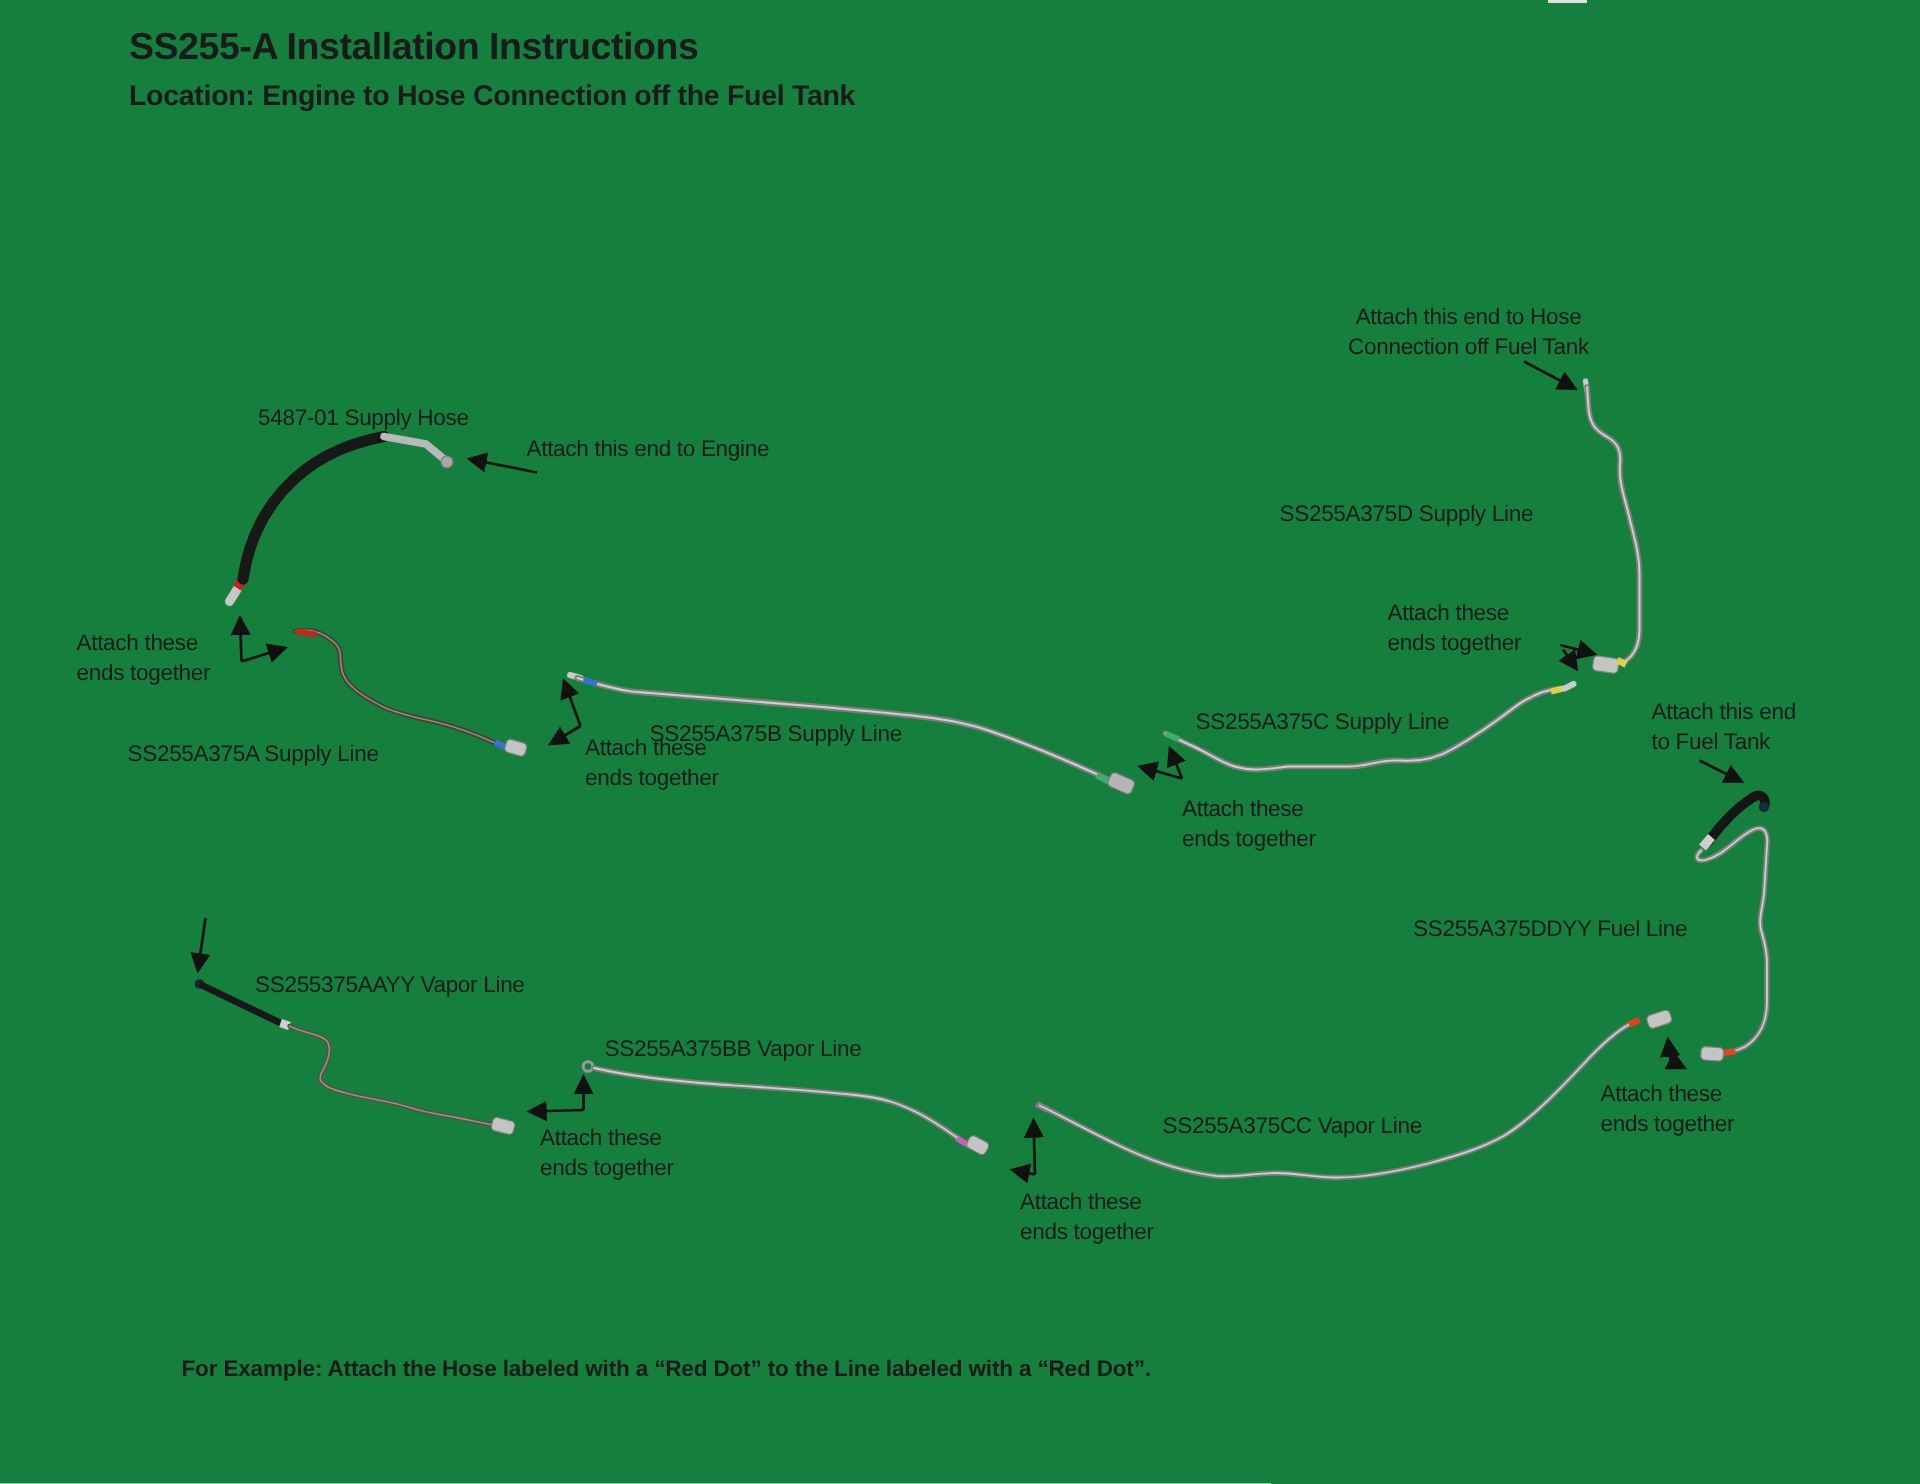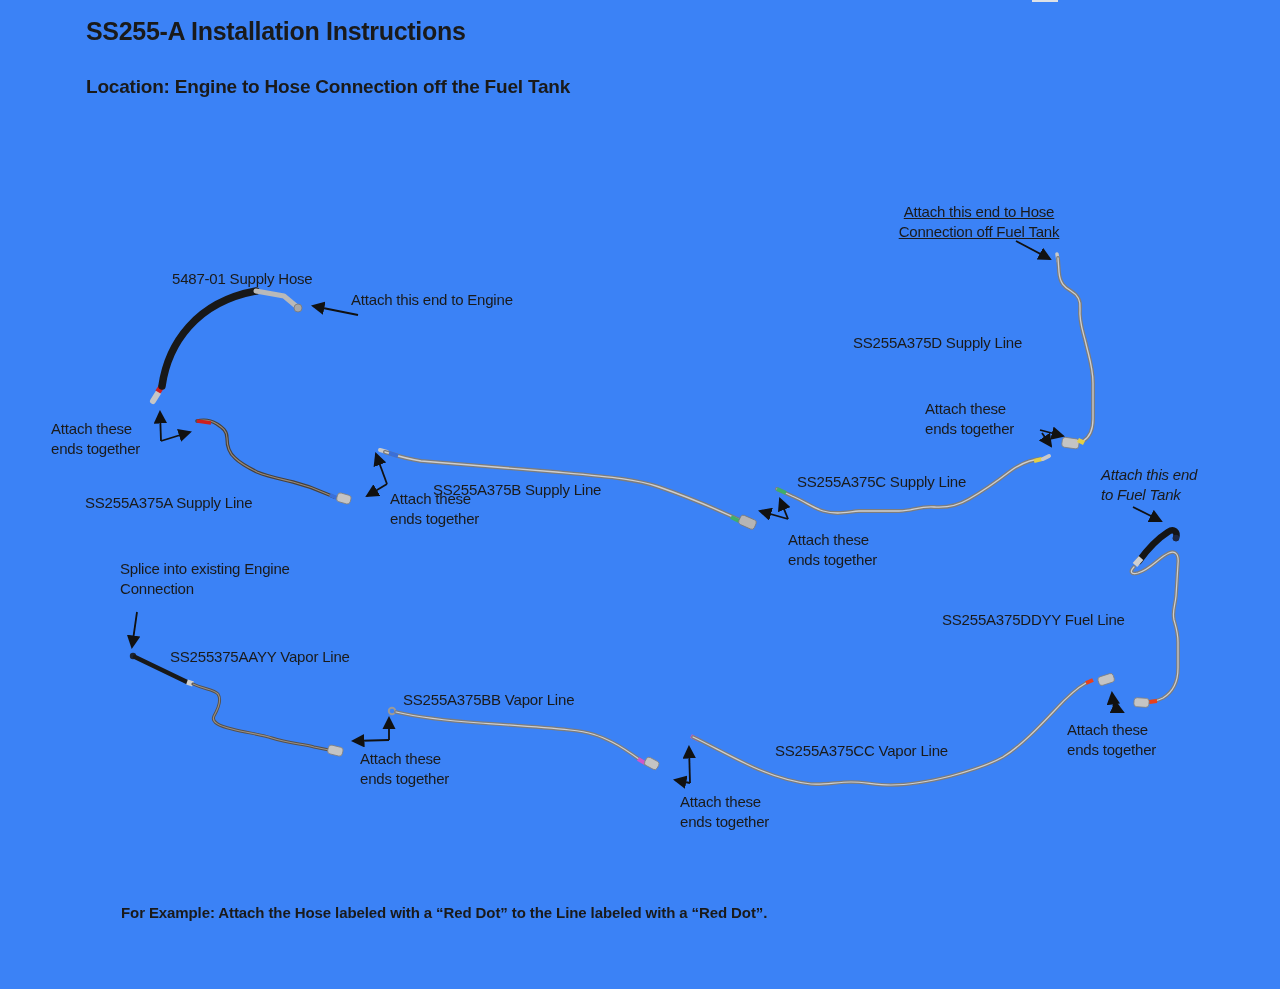--- a/index.html
+++ b/index.html
@@ -1,38 +1,38 @@
 <!DOCTYPE html>
 <html><head>
 <meta charset="utf-8">
 <style>
   html,body{margin:0;padding:0;background:#ffffff;}
   .page{
-    position:relative;width:1280px;height:989px;background:#3b82f6;
+    position:relative;width:1280px;height:989px;background:#15803d;
     font-family:"Liberation Sans", sans-serif;color:#1a1a1a;overflow:hidden;
   }
   .abs{position:absolute;}
   .title{font-size:25px;font-weight:bold;letter-spacing:-0.3px;}
   .subhead{font-size:19px;font-weight:bold;letter-spacing:-0.2px;}
   .note{font-size:15px;font-weight:bold;letter-spacing:-0.1px;}
   .lbl{
     position:absolute;font-size:15px;line-height:20px;letter-spacing:-0.2px;
     white-space:pre-line;z-index:3;
   }
   .lbl.center{text-align:center;}
   svg.diagram{position:absolute;left:0;top:0;z-index:1;}
   .artifact{position:absolute;background:#dde1e6;}
 </style>
 </head>
 <body>
 
 <div class="page">
 
   <div class="abs title" style="left:86px;top:17px;">SS255-A Installation Instructions</div>
-  <div class="abs subhead" style="left:86px;top:76px;">Location: Engine to Hose Connection off the Fuel Tank</div>
+  <div class="abs subhead" style="left:86px;top:54px;">Location: Engine to Hose Connection off the Fuel Tank</div>
   <div class="artifact" style="left:1032px;top:0;width:26px;height:2px;"></div>
 
   <svg class="diagram" width="1280" height="989" viewBox="0 0 1280 989">
     <defs>
       <marker id="ah" viewBox="0 0 10 10" refX="8.5" refY="5" markerWidth="7.5" markerHeight="7.5" orient="auto">
         <path d="M0,0 L10,5 L0,10 z" fill="#111"></path>
       </marker>
     </defs>
 
     <g>
@@ -137,30 +137,28 @@
   <div class="lbl" style="left:340px;top:290px;margin-left:11px;">Attach this end to Engine</div>
   <div class="lbl" style="left:51px;top:419px;">Attach these
 ends together</div>
   <div class="lbl" style="left:85px;top:493px;">SS255A375A Supply Line</div>
   <div class="lbl" style="left:433px;top:436px;margin-top:44px;">SS255A375B Supply Line</div>
   <div class="lbl" style="left:390px;top:489px;">Attach these
 ends together</div>
   <div class="lbl" style="left:797px;top:472px;">SS255A375C Supply Line</div>
   <div class="lbl" style="left:788px;top:530px;">Attach these
 ends together</div>
-  <div class="lbl center" style="left:884px;top:202px;width:190px;text-decoration:underline;">Attach this end to Hose
+  <div class="lbl center" style="left:884px;top:202px;width:190px;">Attach this end to Hose
 Connection off Fuel Tank</div>
   <div class="lbl" style="left:853px;top:333px;">SS255A375D Supply Line</div>
   <div class="lbl" style="left:925px;top:399px;">Attach these
 ends together</div>
-  <div class="lbl" style="left:1101px;top:465px;font-style:italic;">Attach this end
+  <div class="lbl" style="left:1101px;top:465px;">Attach this end
 to Fuel Tank</div>
   <div class="lbl" style="left:942px;top:610px;">SS255A375DDYY Fuel Line</div>
-  <div class="lbl" style="left:120px;top:559px;">Splice into existing Engine
-Connection</div>
   <div class="lbl" style="left:170px;top:647px;">SS255375AAYY Vapor Line</div>
   <div class="lbl" style="left:403px;top:690px;">SS255A375BB Vapor Line</div>
   <div class="lbl" style="left:360px;top:749px;">Attach these
 ends together</div>
   <div class="lbl" style="left:775px;top:741px;">SS255A375CC Vapor Line</div>
   <div class="lbl" style="left:680px;top:792px;">Attach these
 ends together</div>
   <div class="lbl" style="left:1067px;top:720px;">Attach these
 ends together</div>
 

